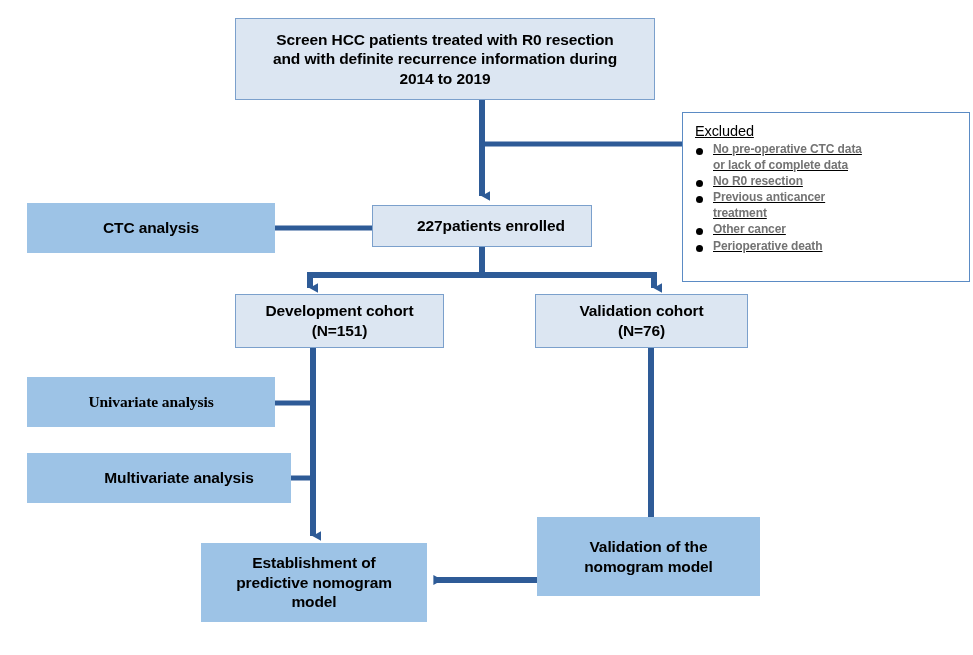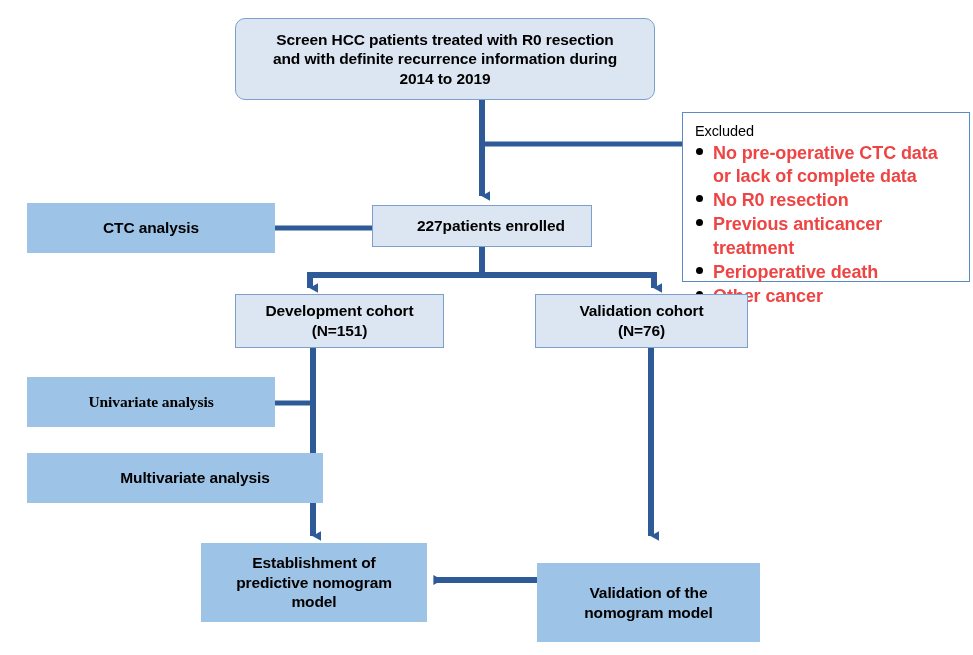--- a/index.html
+++ b/index.html
@@ -58,41 +58,42 @@
     padding: 0 4px;
     box-sizing: border-box;
   }
   .node .lines div {
     white-space: nowrap;
   }
 
   
   #excluded-panel {
     padding: 10px 8px 6px 10px;
+    text-decoration: underline;
   }
   #excluded-title {
     font-size: 14.5px;
     font-weight: normal;
     color: #000;
     margin: 0 0 2px 2px;
     line-height: 1.2;
   }
   .excl-list {
     list-style: none;
     margin: 0;
     padding: 0;
   }
   .excl-item {
     position: relative;
     padding-left: 20px;
-    font-size: 18px;
+    font-size: 12px;
     font-weight: bold;
     line-height: 1.28;
     margin-bottom: 1px;
-    color: #ef4444;
+    color: #737373;
   }
   .excl-bullet {
     position: absolute;
     left: 3px;
     top: 6px;
     width: 7px;
     height: 7px;
     border-radius: 50%;
     background: #000;
   }
@@ -133,21 +134,21 @@
 
     <line x1="275" y1="403" x2="316" y2="403" stroke="#2e5b97" stroke-width="5"></line>
 
     <line x1="275" y1="478" x2="316" y2="478" stroke="#2e5b97" stroke-width="5"></line>
 
     <line x1="651" y1="348" x2="651" y2="536" stroke="#2e5b97" stroke-width="6" marker-end="url(#arrow-down)"></line>
 
     <line x1="537" y1="580" x2="434" y2="580" stroke="#2e5b97" stroke-width="6" marker-end="url(#arrow-left)"></line>
   </svg>
 
-  <div class="node node-light" style="left:235px; top:18px; width:420px; height:82px; font-size:15.5px;border-radius:10px;">
+  <div class="node node-light" style="left:235px; top:18px; width:420px; height:82px; font-size:15.5px;">
     <div class="lines">
       <div>Screen HCC patients treated with R0 resection</div>
       <div>and with definite recurrence information during</div>
       <div>2014 to 2019</div>
     </div>
   </div>
 
   <div class="node node-plain" id="excluded-panel" style="left:682px; top:112px; width:288px; height:170px;">
     <div id="excluded-title">Excluded</div>
     <ul class="excl-list">
@@ -160,25 +161,25 @@
         <span class="excl-bullet"></span>
         <span>No R0 resection</span>
       </li>
       <li class="excl-item">
         <span class="excl-bullet"></span>
         <span>Previous anticancer</span>
         <span class="cont">treatment</span>
       </li>
       <li class="excl-item">
         <span class="excl-bullet"></span>
+        <span>Other cancer</span>
+      </li>
+      <li class="excl-item">
+        <span class="excl-bullet"></span>
         <span>Perioperative death</span>
-      </li>
-      <li class="excl-item">
-        <span class="excl-bullet"></span>
-        <span>Other cancer</span>
       </li>
     </ul>
   </div>
 
   <div class="node node-mid" style="left:27px; top:203px; width:248px; height:50px; font-size:15.5px;">
     <div class="lines">
       <div>CTC analysis</div>
     </div>
   </div>
 
@@ -201,34 +202,34 @@
       <div>(N=76)</div>
     </div>
   </div>
 
   <div class="node node-mid" style="left:27px; top:377px; width:248px; height:50px; font-size:15.5px;font-family:Liberation Serif, serif;">
     <div class="lines">
       <div>Univariate analysis</div>
     </div>
   </div>
 
-  <div class="node node-mid" style="left:27px; top:453px; width:296px; height:50px; font-size:15.5px;padding-left:40px;">
+  <div class="node node-mid" style="left:27px; top:453px; width:264px; height:50px; font-size:15.5px;padding-left:40px;">
     <div class="lines">
       <div>Multivariate analysis</div>
     </div>
   </div>
 
   <div class="node node-mid" style="left:201px; top:543px; width:226px; height:79px; font-size:15.5px;">
     <div class="lines">
       <div>Establishment of</div>
       <div>predictive nomogram</div>
       <div>model</div>
     </div>
   </div>
 
-  <div class="node node-mid" style="left:537px; top:563px; width:223px; height:79px; font-size:15.5px;">
+  <div class="node node-mid" style="left:537px; top:517px; width:223px; height:79px; font-size:15.5px;">
     <div class="lines">
       <div>Validation of the</div>
       <div>nomogram model</div>
     </div>
   </div>
 
 </div>
 
 </body></html>

